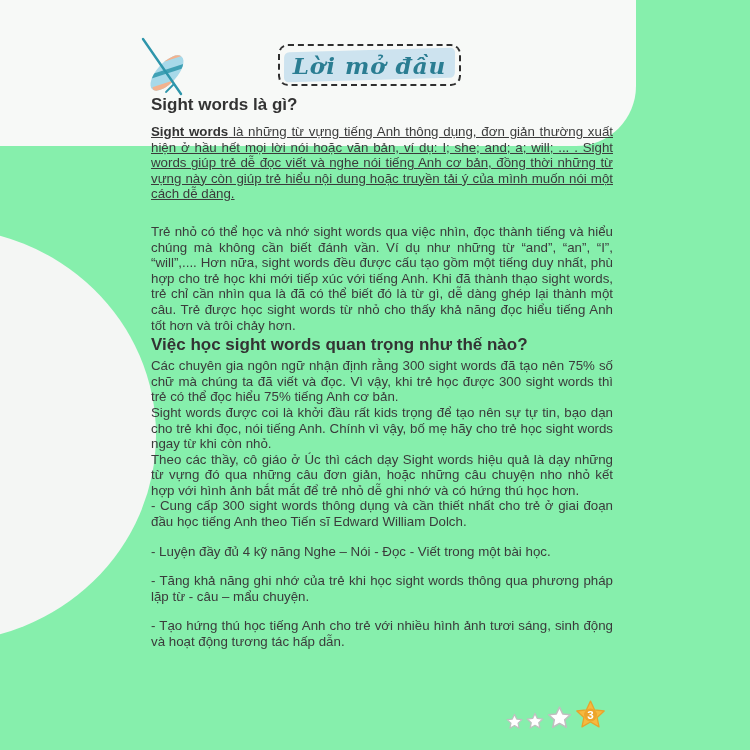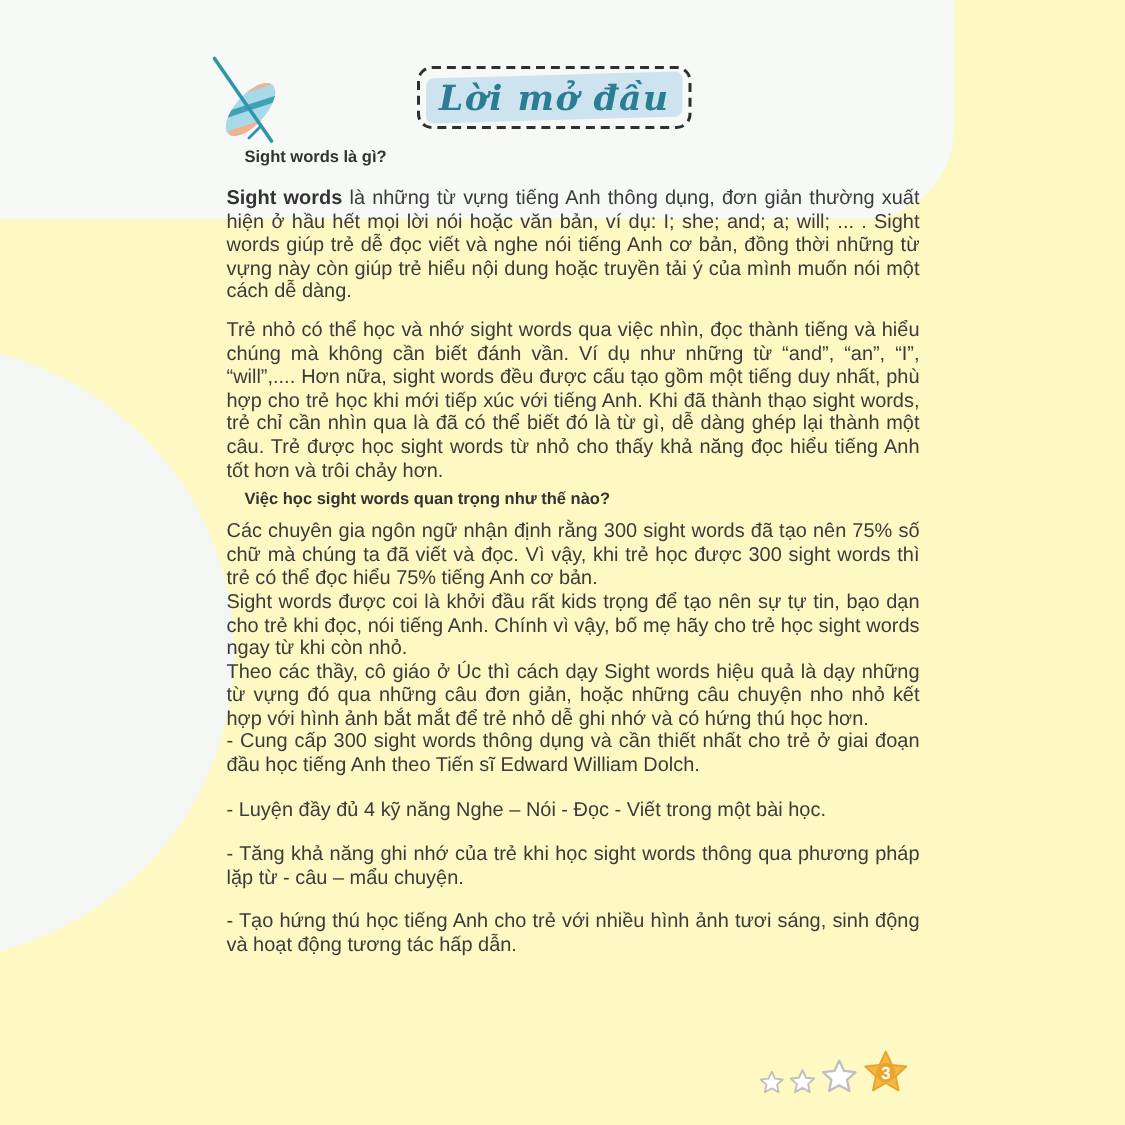--- a/index.html
+++ b/index.html
@@ -1,21 +1,21 @@
 <!DOCTYPE html>
 <html><head>
 <meta charset="utf-8">
 <style>
   * { margin:0; padding:0; box-sizing:border-box; }
   html,body { width:750px; height:750px; }
   body { font-family:"Liberation Sans", sans-serif; background:#ffffff; }
 
   .page {
     position:relative; width:750px; height:750px;
-    background:#fef9c3; overflow:hidden;
+    background:#86efac; overflow:hidden;
   }
 
   
   .shade-top {
     position:absolute; left:0; top:0; width:636px; height:146px;
     background:#f7f9f7; border-bottom-right-radius:60px;
   }
   .shade-left {
     position:absolute; left:-272px; top:228px; width:428px; height:414px;
     background:#f4f6f4; border-radius:50%;
@@ -40,25 +40,25 @@
     font-family:"DejaVu Serif", serif; font-style:italic; font-weight:700;
     font-size:23px; color:#2a7d92; letter-spacing:1px;
   }
 
   
   .article {
     position:absolute; left:151px; top:97px; width:462px;
     font-size:13.3px; line-height:15.6px; color:#3b3b3b;
     text-align:justify;
   }
-  .article h3 { font-size:11px; line-height:16px; color:#333333;margin-left:12px; }
+  .article h3 { font-size:17px; line-height:16px; color:#333333; }
   .h1 { margin:0 0 11px 0; }
   .h2 { margin:4px 0 5px 0; }
   .h3 { margin:16px 0 4px 0; }
-  .para-lead { margin:0 0 10px 0; }
+  .para-lead { margin:0 0 22px 0;text-decoration:underline; }
   .para-lead b { color:#333333; }
   .para { margin:0; }
   .tight { margin:0; }
   .group-end { margin:0 0 11px 0; }
   .bullet { margin:0 0 14px 0; }
 
   
   .rating {
     position:absolute; left:506px; top:696px; height:34px;
     display:flex; align-items:flex-end; gap:3px;

